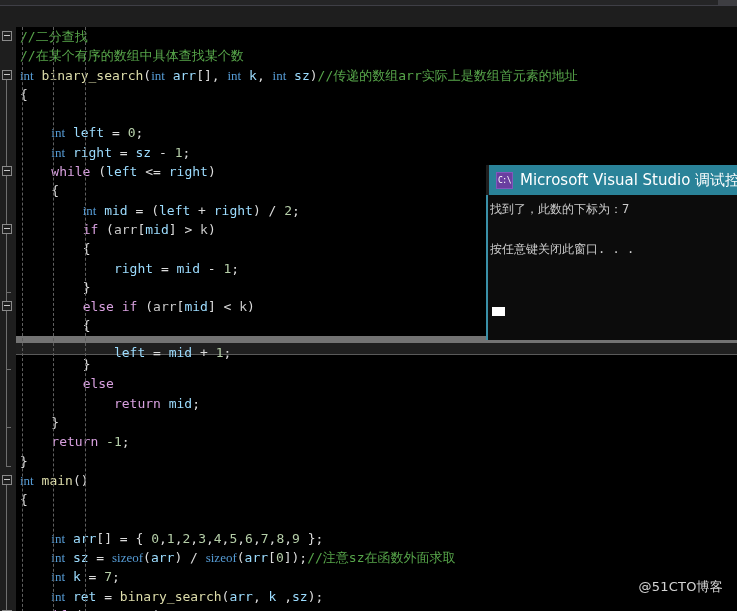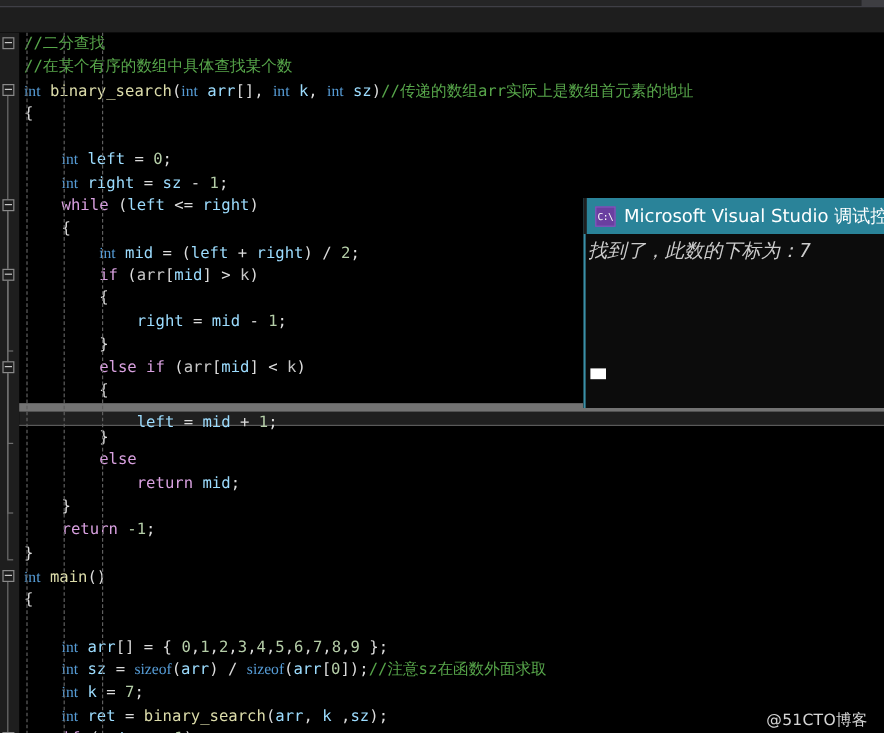--- a/index.html
+++ b/index.html
@@ -188,39 +188,38 @@
   }
   #console-left-edge {
     position: absolute;
     left: 0; top: 0; bottom: 0;
     width: 2px;
     background: #3a90a8;
   }
   .c-line {
     color: #cccccc;
     font-family: "DejaVu Sans Mono", "Liberation Mono", monospace;
-    font-size: 16px;
+    font-size: 12px;
     line-height: 20px;
     white-space: pre;
     padding-left: 3px;
-    font-style: italic;
   }
   .c-blank { height: 20px; }
   #console-cursor {
     position: absolute;
     left: 6px; top: 112px;
     width: 13px; height: 9px;
     background: #ffffff;
   }
 
   
   #watermark {
     position: absolute;
     right: 14px;
-    bottom: 2px;
+    bottom: 15px;
     color: #e6e6e6;
     font-family: "DejaVu Sans", "Liberation Sans", sans-serif;
     font-size: 13px;
     opacity: 0.92;
     letter-spacing: 0.2px;
   }
 </style>
 </head>
 <body>
 
@@ -263,17 +262,18 @@
     <div class="accent-edge"></div>
     <div id="console-icon">
       <div class="glyph">C:\</div>
     </div>
     <div id="console-title-text">Microsoft Visual Studio 调试控</div>
   </div>
   <div id="console-body">
     <div id="console-left-edge"></div>
     <div class="c-line">找到了，此数的下标为：7</div>
     <div class="c-line c-blank"></div>
+    <div class="c-line">按任意键关闭此窗口. . .</div>
     <div id="console-cursor"></div>
   </div>
 </div>
 
 <div id="watermark">@51CTO博客</div>
 
 </body></html>

